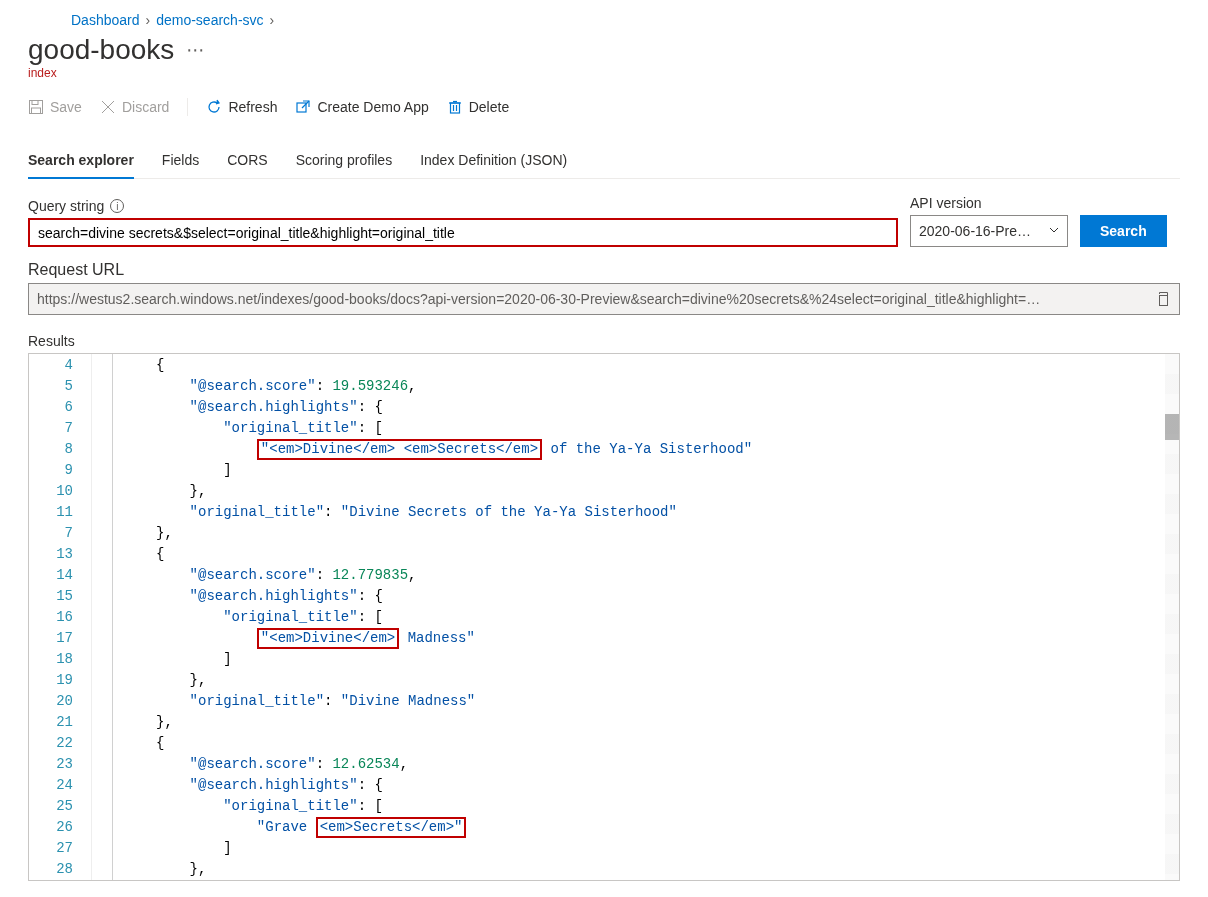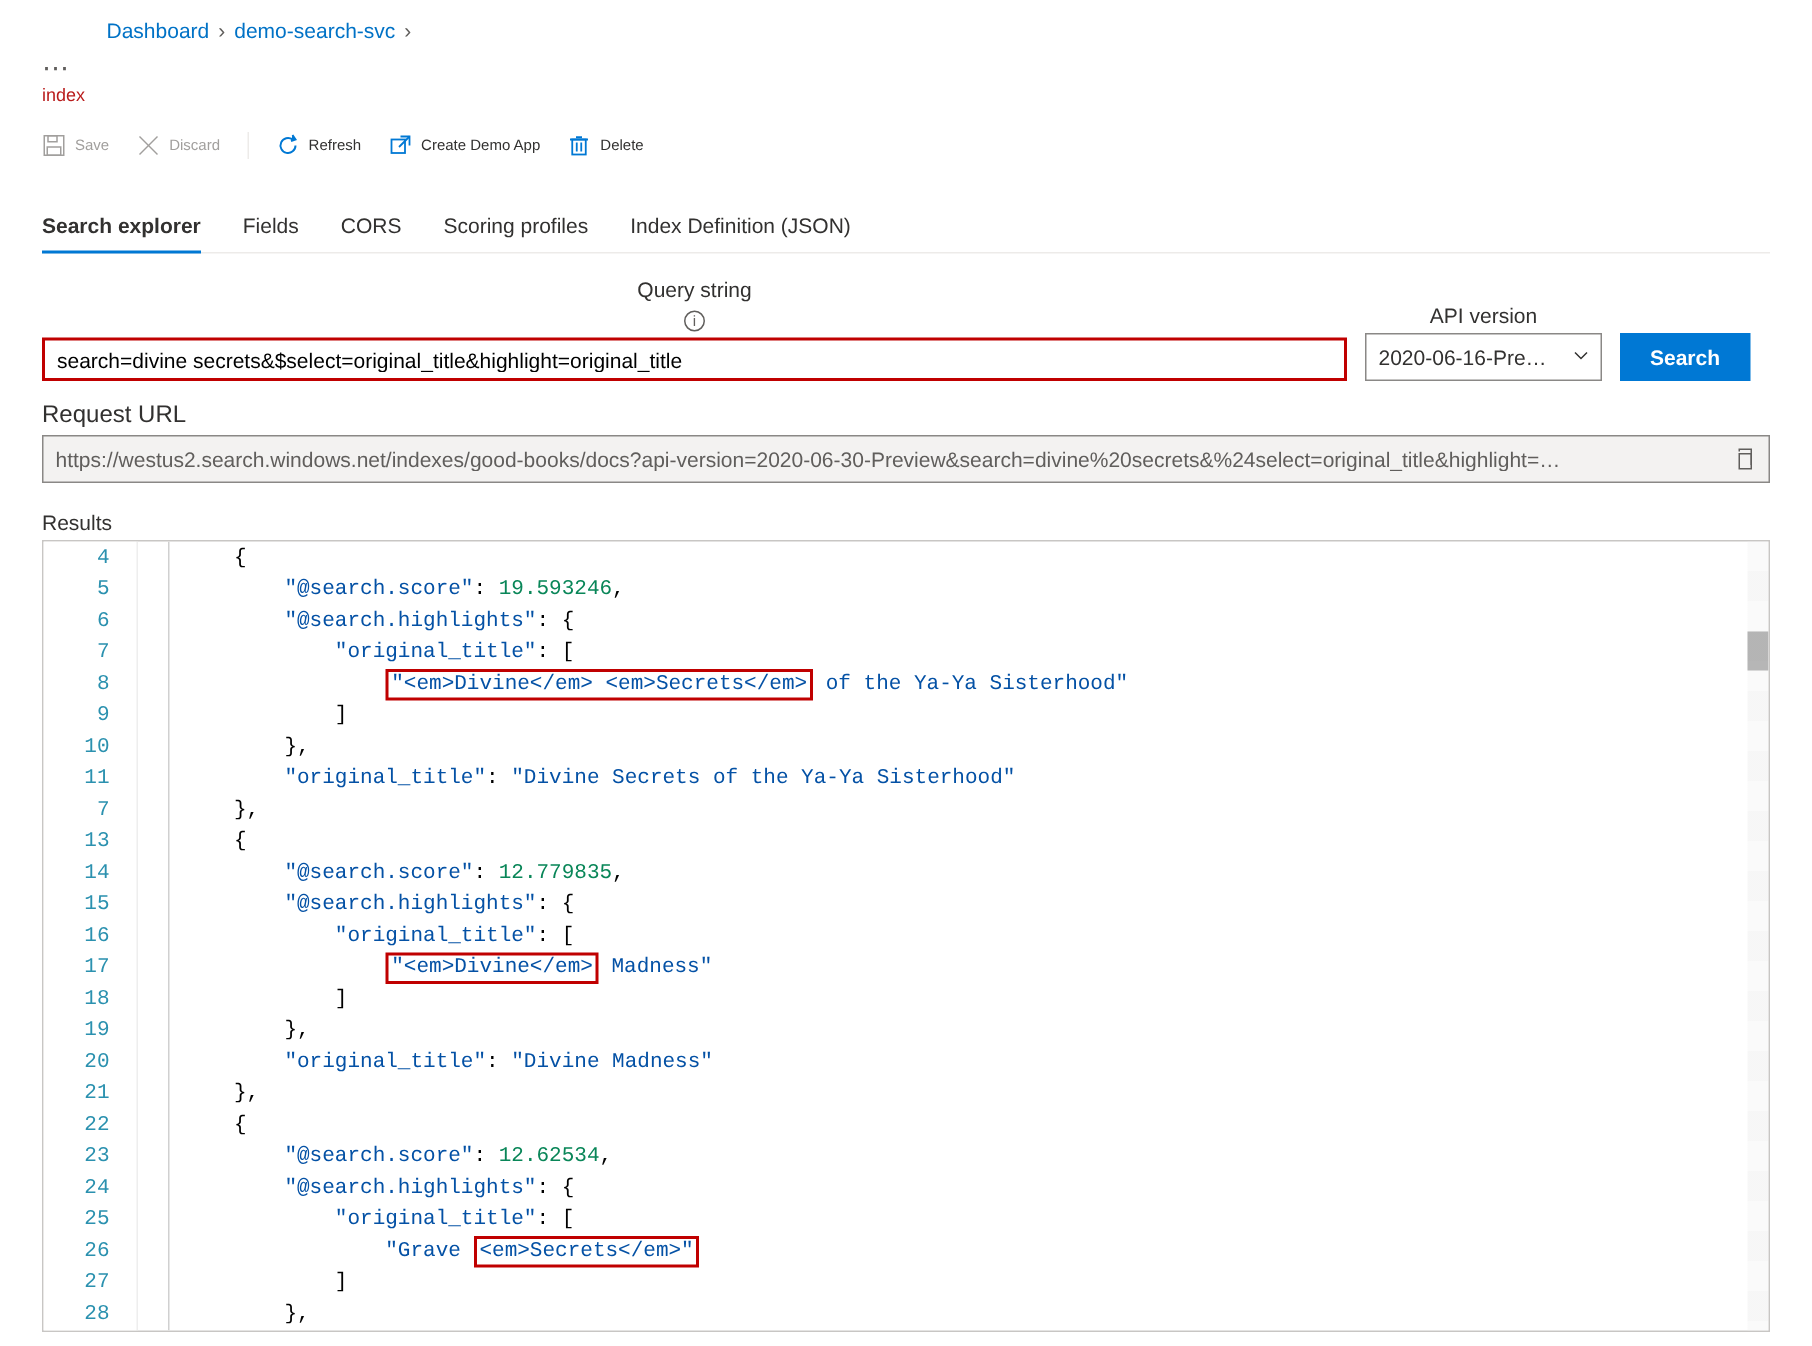--- a/index.html
+++ b/index.html
@@ -19,37 +19,37 @@
   .breadcrumb .sep { color: #605e5c; }
 
   
   .title-row { display: flex; align-items: center; gap: 12px; margin-top: 6px; }
   h1 { font-size: 28px; font-weight: 500; color: #323130; }
   .title-more { color: #605e5c; font-size: 18px; letter-spacing: 2px; cursor: pointer; }
   .subtitle { font-size: 12px; color: #b91c1c; margin-top: 0; }
 
   
   .toolbar { display: flex; align-items: center; gap: 18px; margin-top: 18px; padding-bottom: 8px; }
-  .tb-btn { display: flex; align-items: center; gap: 6px; color: #323130; cursor: pointer; font-size: 10px; }
+  .tb-btn { display: flex; align-items: center; gap: 6px; color: #323130; cursor: pointer; font-size: 14px; }
   .tb-btn.disabled { color: #a19f9d; cursor: default; }
   .tb-btn svg { width: 16px; height: 16px; }
   .tb-btn.primary svg path, .tb-btn.primary svg polyline, .tb-btn.primary svg rect, .tb-btn.primary svg line { stroke: #0078d4; }
   .tb-btn.primary { color: #323130; }
   .tb-divider { width: 1px; height: 18px; background: #edebe9; }
 
   
   .tabs { display: flex; gap: 28px; border-bottom: 1px solid #edebe9; margin-top: 20px; }
   .tab { padding: 8px 0 10px; font-size: 14px; color: #323130; cursor: pointer; position: relative; }
   .tab.active { font-weight: 600; }
   .tab.active::after { content: ""; position: absolute; left: 0; right: 0; bottom: -1px; height: 2px; background: #0078d4; }
 
   
   .field-row { display: flex; gap: 12px; align-items: flex-end; margin-top: 16px; }
   .field-group { display: flex; flex-direction: column; gap: 4px; }
-  .field-label { font-size: 14px; color: #323130; display: flex; align-items: center; gap: 6px; flex-direction: column; }
+  .field-label { font-size: 14px; color: #323130; display: flex; align-items: center; gap: 6px; }
   .info-icon { width: 14px; height: 14px; border: 1px solid #605e5c; border-radius: 50%; display: inline-flex; align-items: center; justify-content: center; font-size: 10px; color: #605e5c; }
   .query-input {
     width: 870px; height: 29px; padding: 0 8px;
     border: 2px solid #c00000; font-size: 14px;
     font-family: "Segoe UI", sans-serif;
   }
   .select-wrap { position: relative; width: 158px; }
   .select-box { width: 100%; height: 32px; border: 1px solid #8a8886; padding: 0 28px 0 8px; font-size: 14px; display: flex; align-items: center; overflow: hidden; text-overflow: ellipsis; white-space: nowrap; cursor: pointer; }
   .select-caret { position: absolute; right: 8px; top: 9px; pointer-events: none; }
   .btn-primary { height: 32px; padding: 0 20px; background: #0078d4; color: #fff; border: none; font-size: 14px; font-weight: 600; cursor: pointer; text-align: center; }
@@ -85,20 +85,21 @@
 <body>
 
 <div class="breadcrumb">
   <a href="#">Dashboard</a>
   <span class="sep">›</span>
   <a href="#">demo-search-svc</a>
   <span class="sep">›</span>
 </div>
 
 <div class="title-row">
+  <h1>good-books</h1>
   <span class="title-more">⋯</span>
 </div>
 <div class="subtitle">index</div>
 
 <div class="toolbar">
   <div class="tb-btn disabled">
     <svg viewBox="0 0 16 16" fill="none" stroke="#a19f9d" stroke-width="1">
         <rect x="1.5" y="1.5" width="13" height="13"></rect>
         <rect x="4" y="1.5" width="6" height="4"></rect>
         <rect x="3.5" y="9" width="9" height="5.5"></rect>

